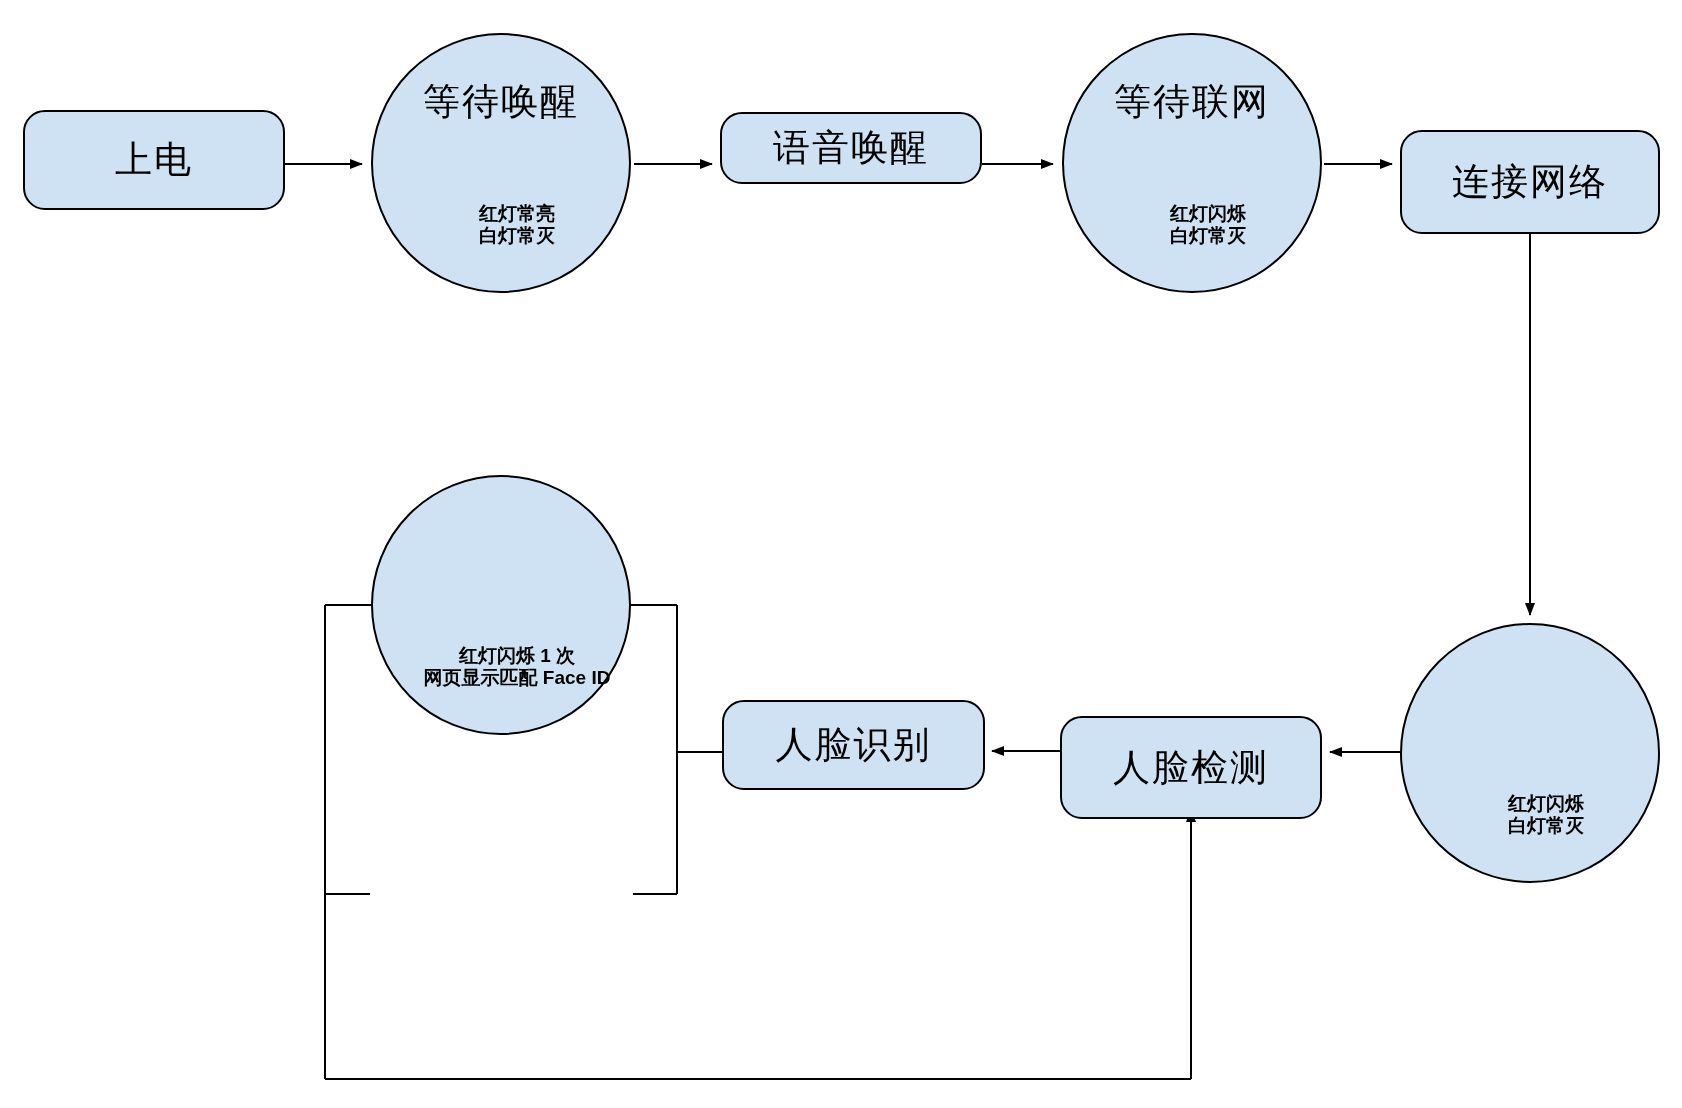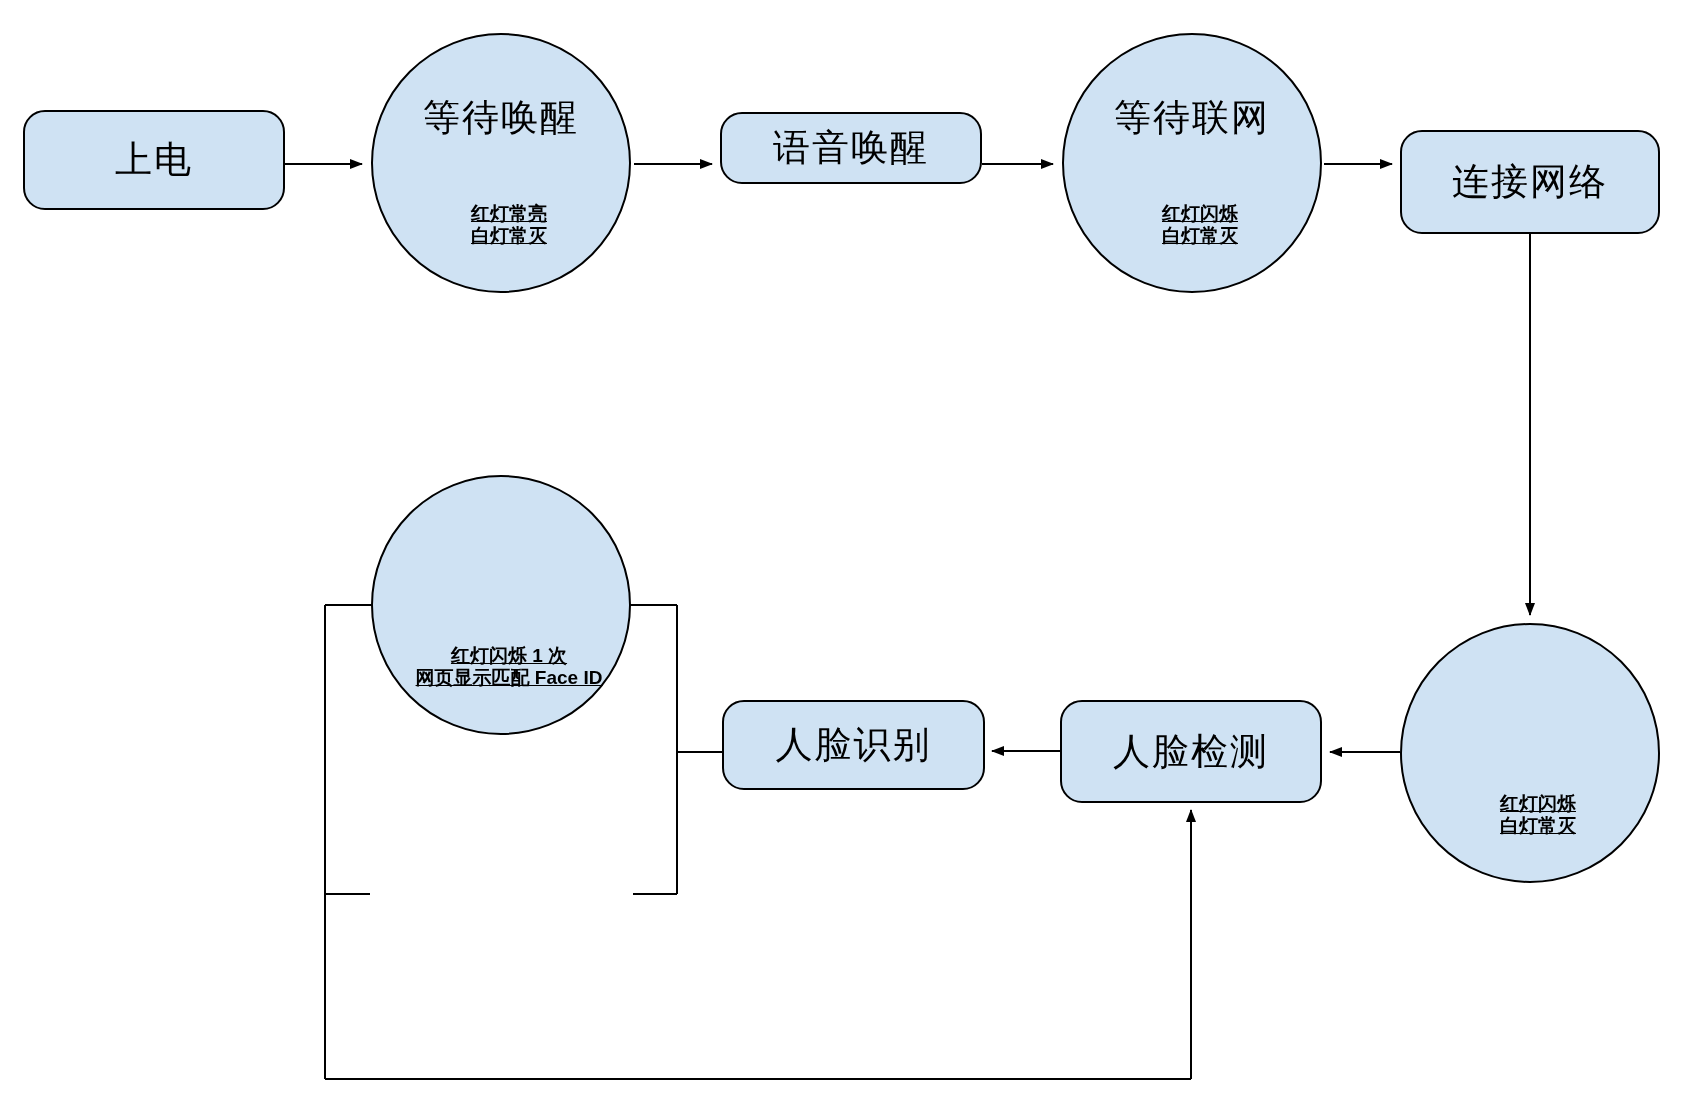--- a/index.html
+++ b/index.html
@@ -45,33 +45,31 @@
   }
   .circle-title {
     position: absolute;
     top: 42px;
     left: 0;
     width: 100%;
     text-align: center;
     font-size: 37px;
     letter-spacing: 2px;
     white-space: nowrap;
-    margin-top: 16px;
   }
   .circle-sub {
     position: absolute;
     top: 168px;
-    left: 8px;
+    left: 16px;
     width: 100%;
     text-align: center;
     font-size: 19px;
     line-height: 22px;
     font-weight: bold;
     white-space: nowrap;
-    text-decoration: underline;
   }
   .circle-sub.single {
     top: 183px;
   }
 </style>
 </head>
 <body>
 
 <div class="canvas">
 
@@ -136,21 +134,21 @@
     <div class="circle-sub">
       <div>红灯闪烁</div>
       <div>白灯常灭</div>
     </div>
   </div>
 
   <div class="node rect-node" style="left:722px; top:700px; width:263px; height:90px;">
     <span>人脸识别</span>
   </div>
 
-  <div class="node rect-node" style="left:1060px; top:700px; width:262px; height:103px;">
+  <div class="node rect-node" style="left:1060px; top:716px; width:262px; height:103px;">
     <span>人脸检测</span>
   </div>
 
   <div class="node circle-node" style="left:371px; top:475px;">
     <div class="circle-sub">
       <div>红灯闪烁 1 次</div>
       <div>网页显示匹配 Face ID</div>
     </div>
   </div>
 

